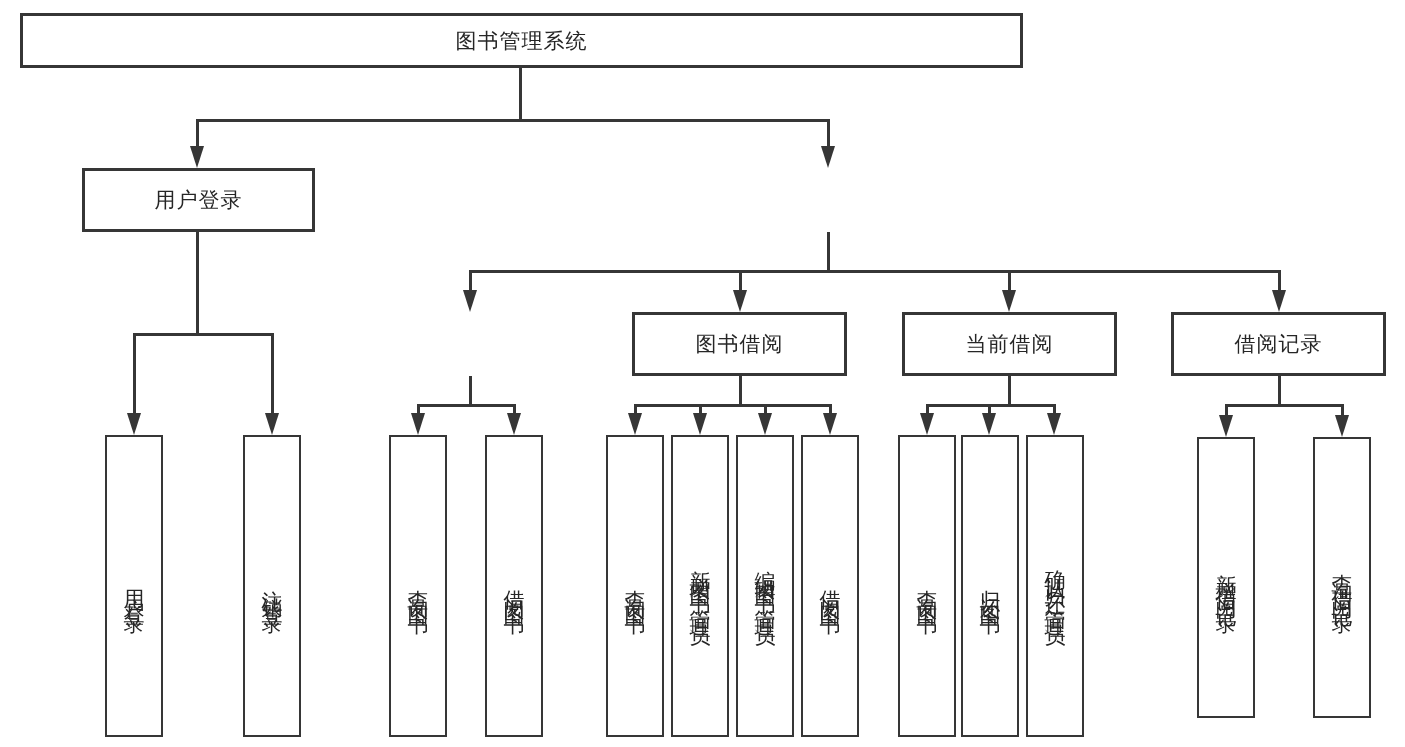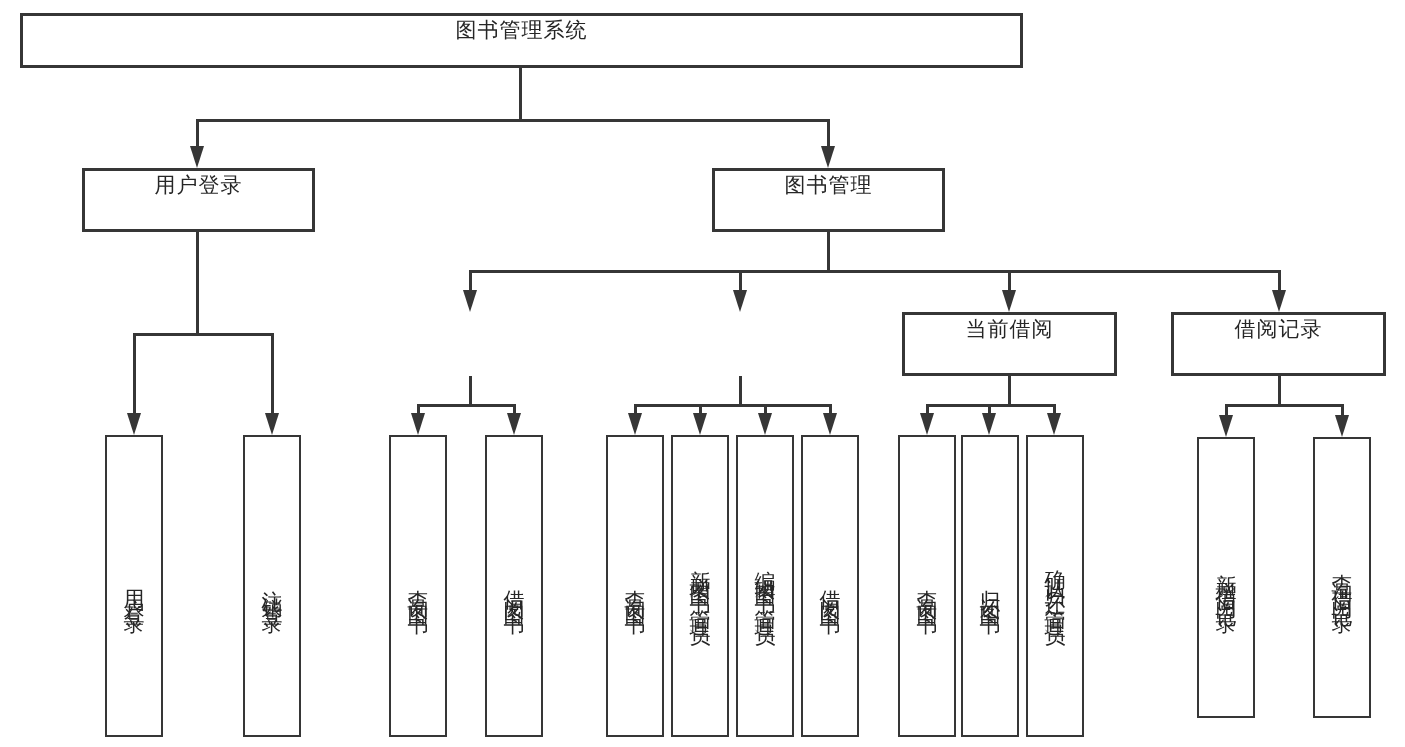--- a/index.html
+++ b/index.html
@@ -14,20 +14,21 @@
     background:#ffffff;
     font-family:"DejaVu Sans","Liberation Sans",sans-serif;
     overflow:hidden;
   }
   .box{
     position:absolute;
     box-sizing:border-box;
     border:3px solid var(--line);
     background:#fff;
     display:flex;
+    align-items:center;
     justify-content:center;
     color:var(--text);
     font-size:21px;
     letter-spacing:1px;
     z-index:2;
   }
   .vbox{
     border-width:2px;
     writing-mode:vertical-rl;
     text-orientation:mixed;
@@ -125,25 +126,25 @@
   <div class="arrow" style="left:1335px;top:415px;"></div>
 
   <div class="box" style="left:20px;top:13px;width:1003px;height:55px;">
     <span>图书管理系统</span>
   </div>
 
   <div class="box" style="left:82px;top:168px;width:233px;height:64px;">
     <span>用户登录</span>
   </div>
 
-  <div class="box" style="left:712px;top:168px;width:233px;height:64px;">
-    <span>图书管理</span>
-  </div>
-
-
+
+
+  <div class="box" style="left:632px;top:312px;width:215px;height:64px;">
+    <span>图书借阅</span>
+  </div>
 
   <div class="box" style="left:902px;top:312px;width:215px;height:64px;">
     <span>当前借阅</span>
   </div>
 
   <div class="box" style="left:1171px;top:312px;width:215px;height:64px;">
     <span>借阅记录</span>
   </div>
 
   <div class="box vbox" style="left:105px;top:435px;width:58px;height:302px;">

